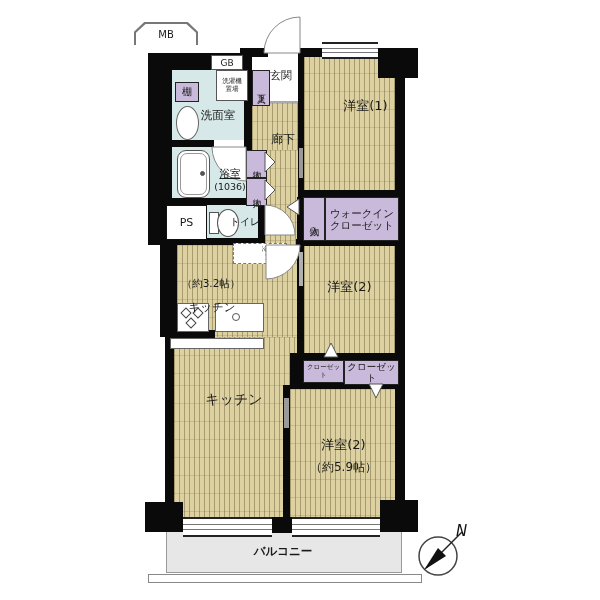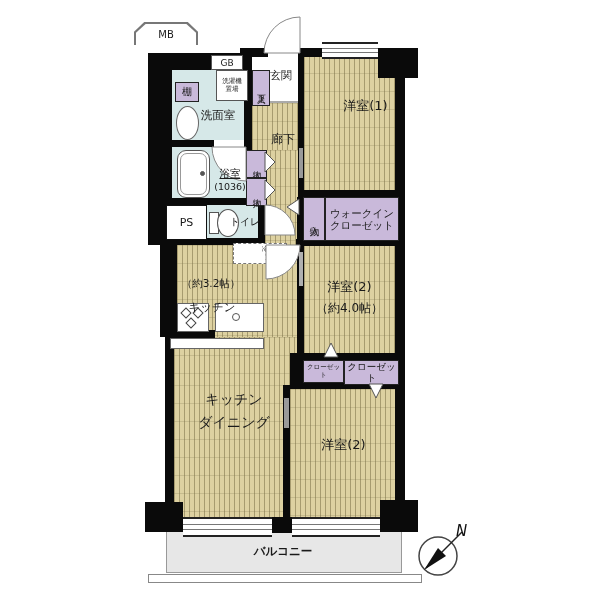--- a/index.html
+++ b/index.html
@@ -156,24 +156,23 @@
     <rect x="284" y="398" width="5" height="30" fill="#9a9a9a"></rect>
     <polygon points="265,152 275,162 265,172" fill="#fff" stroke="#555" stroke-width="1"></polygon>
     <polygon points="265,180 275,190 265,200" fill="#fff" stroke="#555" stroke-width="1"></polygon>
     <polygon points="299,199 287,207 299,215" fill="#fff" stroke="#555" stroke-width="1"></polygon>
     <polygon points="324,357 331,343 338,357" fill="#fff" stroke="#555" stroke-width="1"></polygon>
     <polygon points="369,384 383,384 376,398" fill="#fff" stroke="#555" stroke-width="1"></polygon>
   </svg>
 
   <div class="lbl" style="left:320px;width:91px;top:97px;font-size:13px;">洋室(1)</div>
   <div class="lbl" style="left:304px;width:91px;top:278px;font-size:13px;">洋室(2)</div>
-  <div class="lbl" style="left:300px;width:99px;top:300px;font-size:12px;">（約4.0帖）</div>
   <div class="lbl" style="left:292px;width:103px;top:436px;font-size:13px;">洋室(2)</div>
+  <div class="lbl" style="left:290px;width:107px;top:459px;font-size:12px;">（約5.9帖）</div>
   <div class="lbl" style="left:174px;width:120px;top:391px;font-size:14px;">キッチン</div>
-  <div class="lbl" style="left:174px;width:120px;top:414px;font-size:14px;">ダイニング</div>
   <div class="lbl" style="left:170px;width:84px;top:260px;font-size:11.5px;margin-top:40px;">キッチン</div>
   <div class="lbl" style="left:166px;width:90px;top:277px;font-size:10.5px;">（約3.2帖）</div>
   <div class="lbl" style="left:190px;width:56px;top:108px;font-size:11.5px;">洗面室</div>
   <div class="lbl" style="left:208px;width:44px;top:167px;font-size:10.5px;text-decoration:underline;">浴室</div>
   <div class="lbl" style="left:206px;width:48px;top:181px;font-size:9.5px;">(1036)</div>
   <div class="lbl" style="left:229px;width:32px;top:215px;font-size:10px;">トイレ</div>
   <div class="lbl" style="left:263px;width:36px;top:68px;font-size:11px;">玄関</div>
   <div class="lbl" style="left:265px;width:36px;top:131px;font-size:12px;">廊下</div>
   <div class="lbl" style="left:166px;width:234px;top:544px;font-size:11.5px;font-weight:bold;">バルコニー</div>
 

